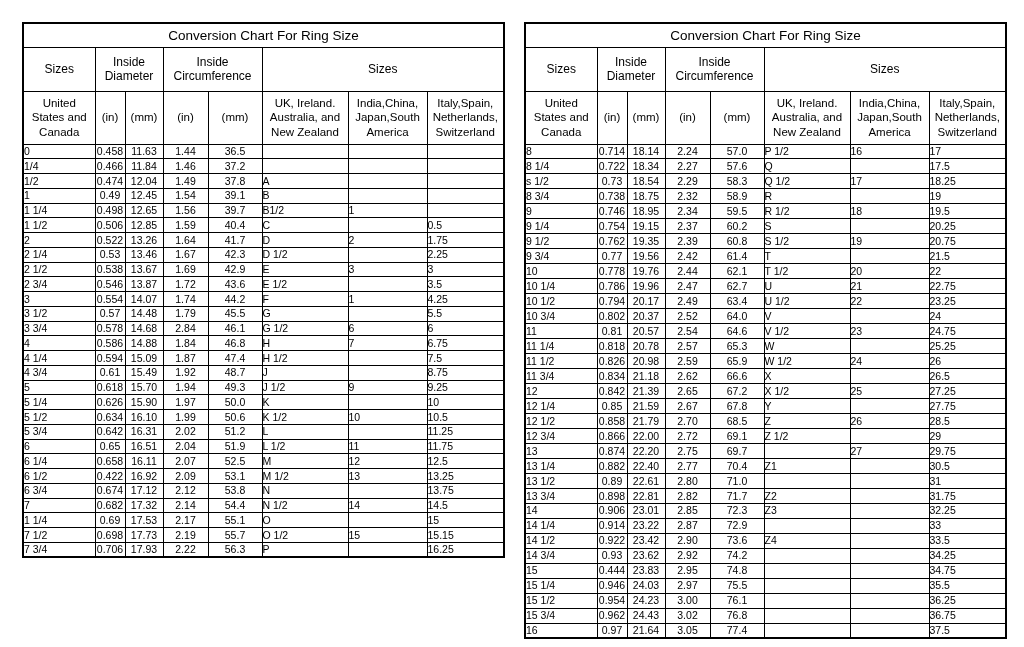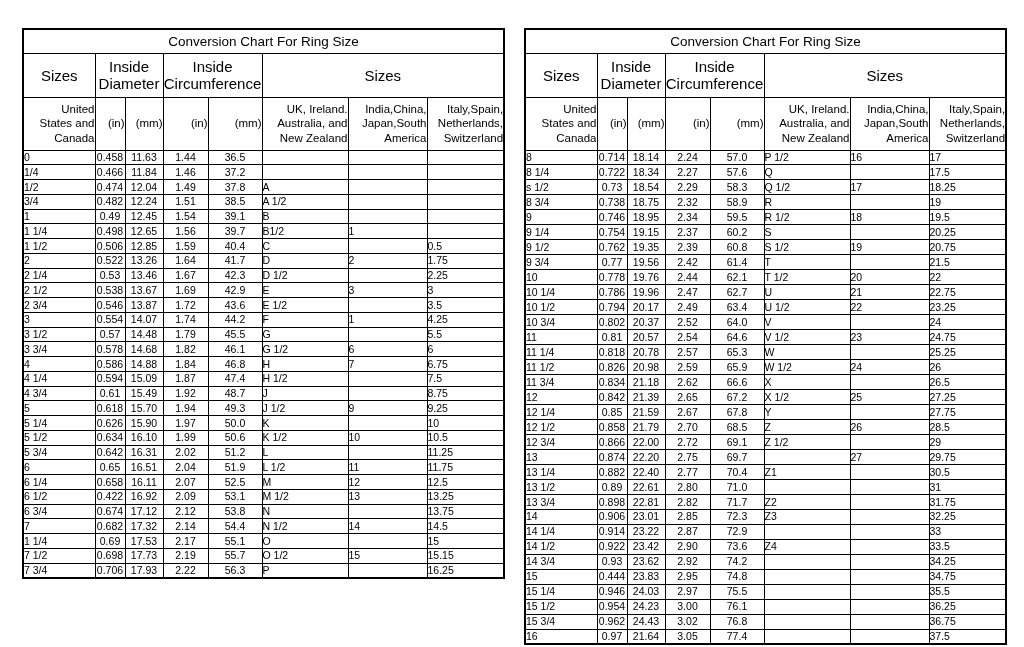--- a/index.html
+++ b/index.html
@@ -1,26 +1,26 @@
 <!DOCTYPE html>
 <html><head>
 <meta charset="utf-8">
 <style>
   html,body{margin:0;padding:0;background:#ffffff;}
   .page{position:relative;width:1024px;height:647px;background:#ffffff;overflow:hidden;
         font-family:"Liberation Sans",sans-serif;color:#000;}
   table.ring{border-collapse:collapse;table-layout:fixed;width:481px;
-             border:2px solid #000;background:#fff;margin-top:6px;}
+             border:2px solid #000;background:#fff;}
   table.ring td, table.ring th{border:1px solid #000;padding:0;margin:0;
              font-weight:normal;color:#000;overflow:hidden;box-sizing:border-box;}
   .tbl-wrap-left{position:absolute;left:22px;top:22px;}
   .tbl-wrap-right{position:absolute;left:524px;top:22px;}
   tr.title-row th{height:24px;font-size:13.5px;text-align:center;vertical-align:middle;}
-  tr.group-row th{height:44px;font-size:15px;text-align:center;vertical-align:middle;}
-  tr.colhead-row th{height:53px;font-size:11.5px;text-align:right;vertical-align:middle;line-height:1.25;}
+  tr.group-row th{height:44px;font-size:12px;text-align:center;vertical-align:middle;}
+  tr.colhead-row th{height:53px;font-size:11.5px;text-align:center;vertical-align:middle;line-height:1.25;}
   .wrap{white-space:pre-line;}
   table.ring tbody td{font-size:10.5px;vertical-align:middle;line-height:1;}
   .tbl-left tbody td{height:14.75px;}
   .tbl-right tbody td{height:14.97px;}
   td.c0, td.c5, td.c6, td.c7{text-align:left;padding-left:2px;}
   td.c1, td.c2, td.c3, td.c4{text-align:center;}
 </style>
 </head>
 <body>
 
@@ -94,30 +94,20 @@
             <td class="c0">1/2</td>
             <td class="c1">0.474</td>
             <td class="c2">12.04</td>
             <td class="c3">1.49</td>
             <td class="c4">37.8</td>
             <td class="c5">A</td>
             <td class="c6"></td>
             <td class="c7"></td>
           </tr>
           <tr>
-            <td class="c0">3/4</td>
-            <td class="c1">0.482</td>
-            <td class="c2">12.24</td>
-            <td class="c3">1.51</td>
-            <td class="c4">38.5</td>
-            <td class="c5">A 1/2</td>
-            <td class="c6"></td>
-            <td class="c7"></td>
-          </tr>
-          <tr>
             <td class="c0">1</td>
             <td class="c1">0.49</td>
             <td class="c2">12.45</td>
             <td class="c3">1.54</td>
             <td class="c4">39.1</td>
             <td class="c5">B</td>
             <td class="c6"></td>
             <td class="c7"></td>
           </tr>
           <tr>
@@ -197,21 +187,21 @@
             <td class="c3">1.79</td>
             <td class="c4">45.5</td>
             <td class="c5">G</td>
             <td class="c6"></td>
             <td class="c7">5.5</td>
           </tr>
           <tr>
             <td class="c0">3 3/4</td>
             <td class="c1">0.578</td>
             <td class="c2">14.68</td>
-            <td class="c3">1.82</td>
+            <td class="c3">2.84</td>
             <td class="c4">46.1</td>
             <td class="c5">G 1/2</td>
             <td class="c6">6</td>
             <td class="c7">6</td>
           </tr>
           <tr>
             <td class="c0">4</td>
             <td class="c1">0.586</td>
             <td class="c2">14.88</td>
             <td class="c3">1.84</td>

